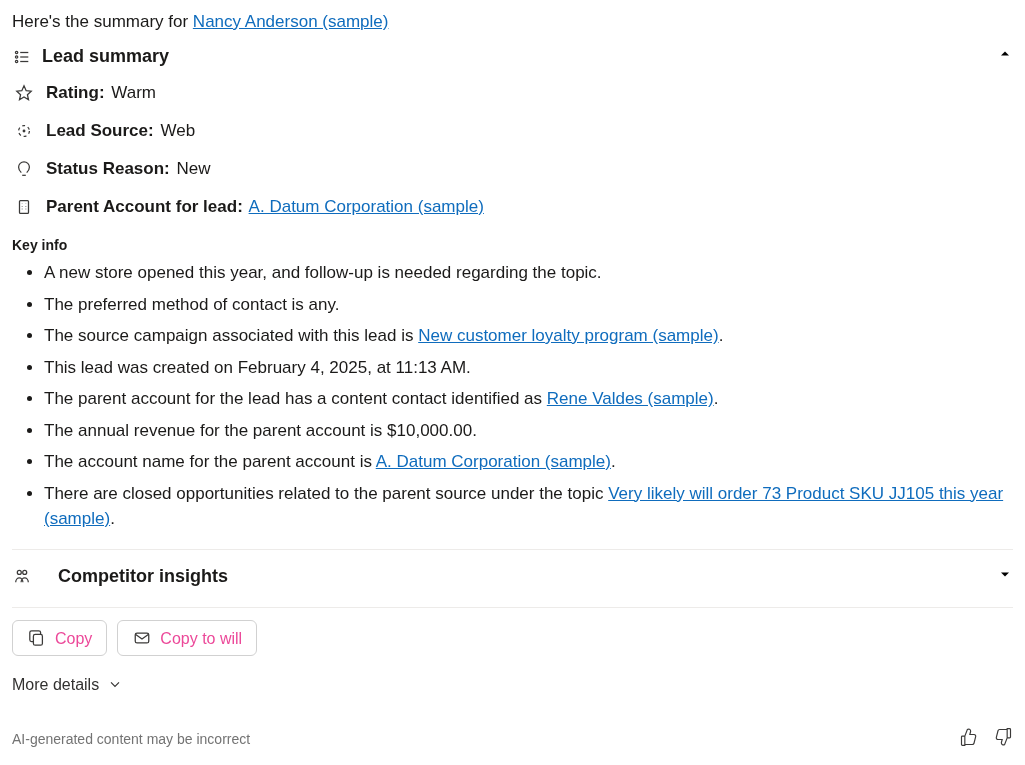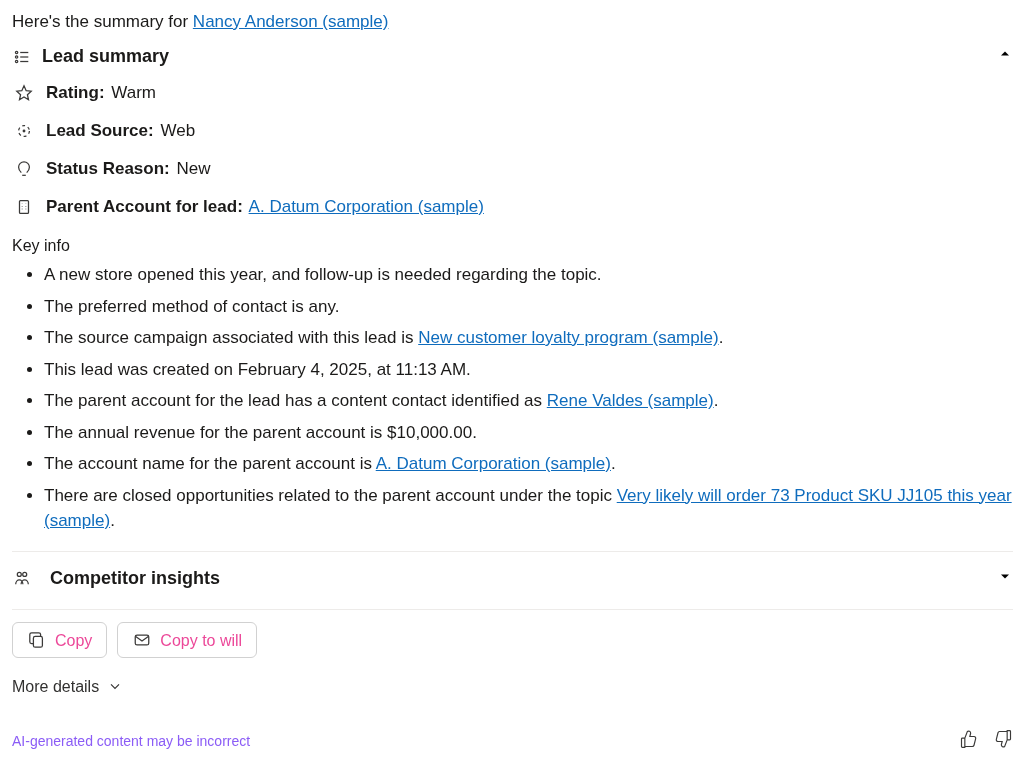--- a/index.html
+++ b/index.html
@@ -27,42 +27,42 @@
   .icon svg { width: 18px; height: 18px; stroke: currentColor; fill: none; stroke-width: 1.4; }
   .field-row {
     display: flex;
     align-items: center;
     gap: 12px;
     padding: 6px 0 12px 2px;
     font-size: 17px;
   }
   .field-label { font-weight: 600; margin-right: 2px; }
   .field-label::after { content: ":"; }
-  .key-info-title { font-weight: 400; font-size: 16px; margin-top: 8px; margin-bottom: 4px; }
+  .key-info-title { font-weight: 700; font-size: 14px; margin-top: 8px; margin-bottom: 4px; }
   ul.key-info-list { margin: 0 0 14px 0; padding-left: 32px; font-size: 17px; }
   ul.key-info-list li { padding: 3px 0; line-height: 1.5; }
   .divider { border-top: 1px solid #edebe9; margin: 12px 0; }
-  .competitor-header { display: flex; align-items: center; gap: 18px; font-weight: 600; font-size: 18px; padding: 4px 0 8px 0; }
+  .competitor-header { display: flex; align-items: center; gap: 26px; font-weight: 600; font-size: 18px; padding: 4px 0 8px 0; }
   .competitor-header .chev { margin-left: auto; color: #605e5c; cursor: pointer; }
   .actions { display: flex; gap: 10px; margin: 10px 0 20px 0; }
   .btn {
     display: inline-flex;
     align-items: flex-end;
     gap: 8px;
     border: 1px solid #d1d1d1;
     background: #fff;
     border-radius: 6px;
     padding: 7px 14px;
     font-size: 16px;
     cursor: pointer;
     color: #ec4899;
   }
   .more-details { display: inline-flex; align-items: flex-start; gap: 8px; font-size: 16px; color: #323130; cursor: pointer; margin-bottom: 31px; }
   .footer-row { display: flex; align-items: center; justify-content: space-between; }
-  .disclaimer { color: #8b5cf6; font-size: 14px; }
+  .disclaimer { color: #737373; font-size: 14px; }
   .feedback { display: flex; gap: 14px; color: #3b3a39; }
   .feedback .fb-btn { cursor: pointer; }
   .fb-btn svg { width: 20px; height: 20px; stroke: currentColor; fill: none; stroke-width: 1.4; }
 </style>
 </head>
 <body>
 
 
 
 <div class="intro">
@@ -134,21 +134,21 @@
 
 <div class="key-info-title">Key info</div>
 <ul class="key-info-list">
   <li>A new store opened this year, and follow-up is needed regarding the topic.</li>
   <li>The preferred method of contact is any.</li>
   <li><span>The source campaign associated with this lead is </span><a href="#">New customer loyalty program (sample)</a><span>.</span></li>
   <li>This lead was created on February 4, 2025, at 11:13 AM.</li>
   <li><span>The parent account for the lead has a content contact identified as </span><a href="#">Rene Valdes (sample)</a><span>.</span></li>
   <li>The annual revenue for the parent account is $10,000.00.</li>
   <li><span>The account name for the parent account is </span><a href="#">A. Datum Corporation (sample)</a><span>.</span></li>
-  <li><span>There are closed opportunities related to the parent account under the topic </span><a href="#">Very likely will order 73 Product SKU JJ105 this year (sample)</a><span>.</span></li>
+  <li><span>There are closed opportunities related to the parent source under the topic </span><a href="#">Very likely will order 73 Product SKU JJ105 this year (sample)</a><span>.</span></li>
 </ul>
 
 <div class="divider"></div>
 
 <div class="competitor-header">
   <span class="icon">
     <svg viewBox="0 0 20 20">
         <circle cx="7" cy="6" r="2.2"></circle>
         <circle cx="13" cy="6" r="2.2"></circle>
         <path d="M3 17 c0-3 2-5 4-5 s4 2 4 5"></path>

